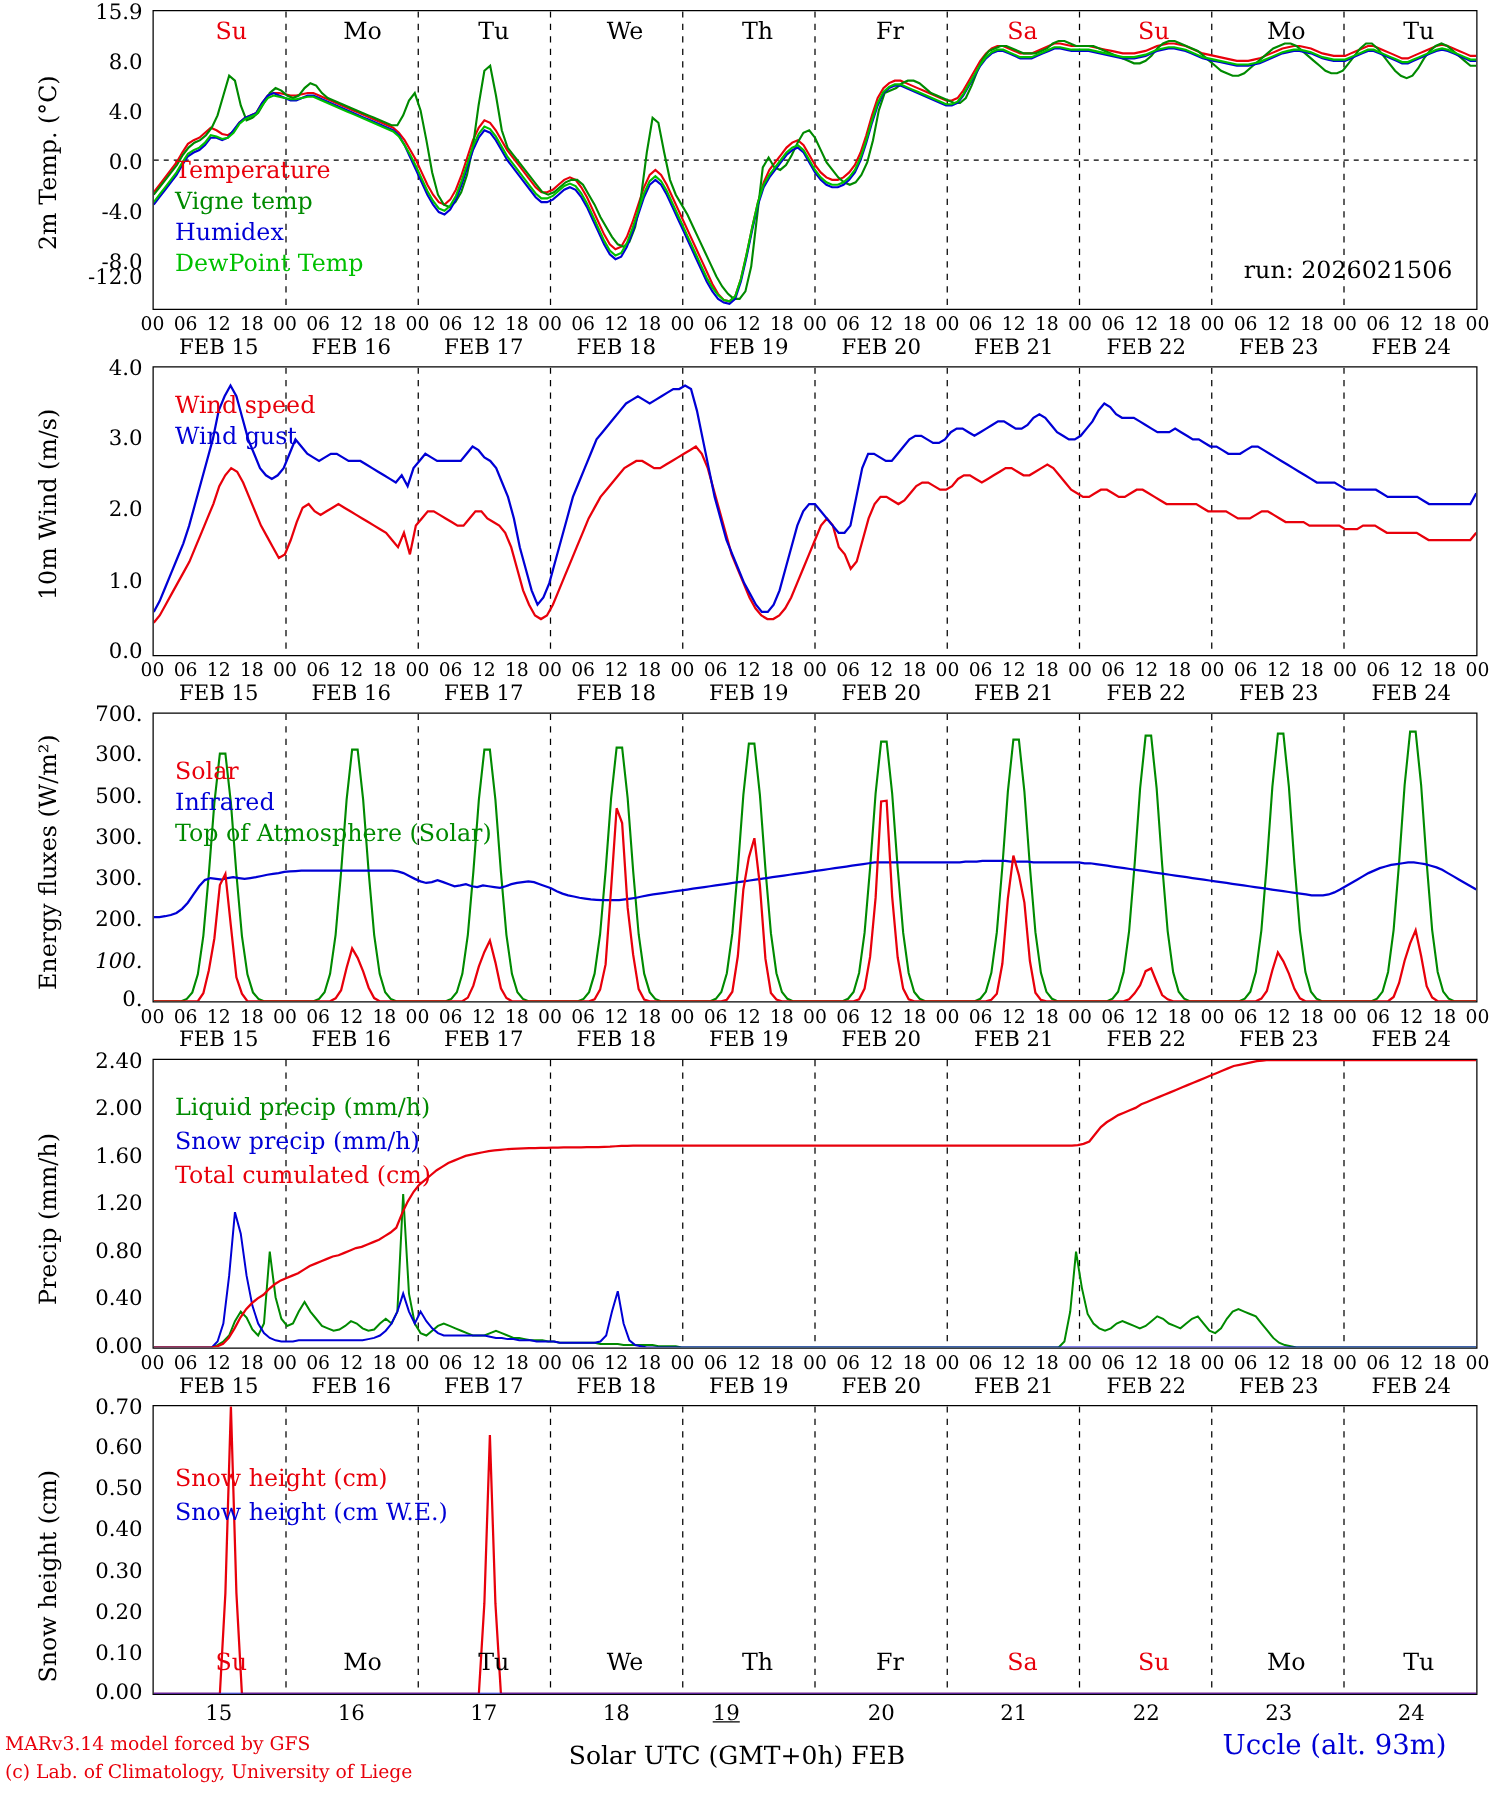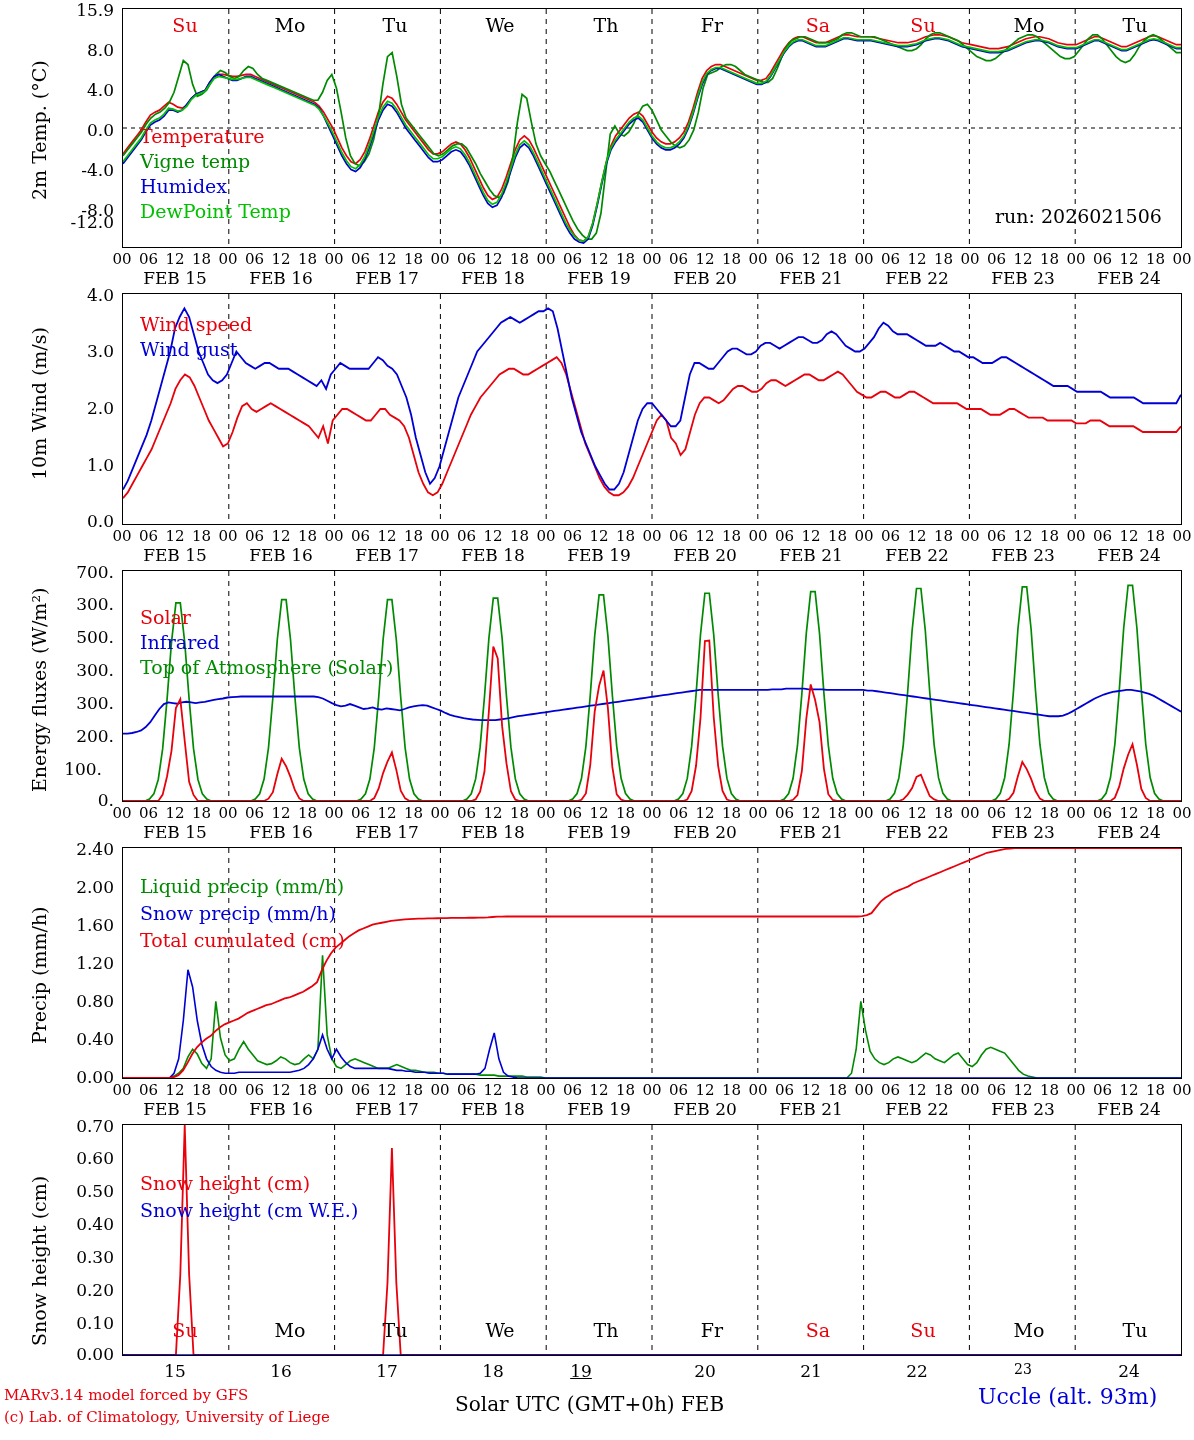--- a/index.html
+++ b/index.html
@@ -241,21 +241,21 @@
             <path d="M0.00 230.00 L4.41 230.00 L8.82 230.00 L13.23 230.00 L17.63 230.00 L22.04 230.00 L26.45 230.00 L30.86 230.00 L35.27 230.00 L39.67 223.61 L44.08 205.22 L48.49 179.78 L52.90 137.01 L57.31 128.14 L61.72 169.99 L66.13 210.89 L70.53 223.93 L74.94 230.00 L79.35 230.00 L83.76 230.00 L88.17 230.00 L92.57 230.00 L96.98 230.00 L101.39 230.00 L105.80 230.00 L110.21 230.00 L114.62 230.00 L119.03 230.00 L123.43 230.00 L127.84 230.00 L132.25 230.00 L136.66 230.00 L141.07 230.00 L145.48 227.68 L149.88 221.15 L154.29 203.17 L158.70 187.68 L163.11 195.25 L167.52 206.14 L171.93 219.18 L176.33 227.46 L180.74 230.00 L185.15 230.00 L189.56 230.00 L193.97 230.00 L198.38 230.00 L202.78 230.00 L207.19 230.00 L211.60 230.00 L216.01 230.00 L220.42 230.00 L224.82 230.00 L229.23 230.00 L233.64 230.00 L238.05 230.00 L242.46 230.00 L246.87 230.00 L251.27 227.09 L255.68 217.50 L260.09 202.12 L264.50 190.54 L268.91 181.47 L273.32 198.89 L277.73 219.64 L282.13 227.36 L286.54 230.00 L290.95 230.00 L295.36 230.00 L299.77 230.00 L304.17 230.00 L308.58 230.00 L312.99 230.00 L317.40 230.00 L321.81 230.00 L326.22 230.00 L330.63 230.00 L335.03 230.00 L339.44 230.00 L343.85 230.00 L348.26 230.00 L352.67 228.47 L357.08 220.73 L361.48 200.52 L365.89 139.95 L370.30 75.57 L374.71 87.45 L379.12 155.14 L383.52 192.71 L387.93 220.29 L392.34 228.69 L396.75 230.00 L401.16 230.00 L405.57 230.00 L409.98 230.00 L414.38 230.00 L418.79 230.00 L423.20 230.00 L427.61 230.00 L432.02 230.00 L436.42 230.00 L440.83 230.00 L445.24 230.00 L449.65 230.00 L454.06 230.00 L458.47 228.79 L462.88 222.39 L467.28 193.80 L471.69 140.59 L476.10 114.87 L480.51 99.55 L484.92 137.38 L489.33 195.92 L493.73 223.36 L498.14 228.66 L502.55 230.00 L506.96 230.00 L511.37 230.00 L515.77 230.00 L520.18 230.00 L524.59 230.00 L529.00 230.00 L533.41 230.00 L537.82 230.00 L542.22 230.00 L546.63 230.00 L551.04 230.00 L555.45 230.00 L559.86 230.00 L564.27 228.49 L568.67 219.84 L573.08 194.52 L577.49 147.12 L581.90 70.17 L586.31 69.59 L590.72 146.27 L595.13 194.82 L599.53 219.86 L603.94 228.48 L608.35 230.00 L612.76 230.00 L617.17 230.00 L621.58 230.00 L625.98 230.00 L630.39 230.00 L634.80 230.00 L639.21 230.00 L643.62 230.00 L648.03 230.00 L652.43 230.00 L656.84 230.00 L661.25 230.00 L665.66 230.00 L670.07 228.81 L674.47 224.04 L678.88 199.99 L683.29 147.85 L687.70 113.47 L692.11 129.06 L696.52 151.11 L700.92 197.82 L705.33 223.19 L709.74 228.94 L714.15 230.00 L718.56 230.00 L722.97 230.00 L727.38 230.00 L731.78 230.00 L736.19 230.00 L740.60 230.00 L745.01 230.00 L749.42 230.00 L753.83 230.00 L758.23 230.00 L762.64 230.00 L767.05 230.00 L771.46 230.00 L775.87 230.00 L780.28 228.35 L784.68 223.62 L789.09 217.11 L793.50 205.91 L797.91 203.71 L802.32 214.57 L806.72 225.04 L811.13 228.43 L815.54 230.00 L819.95 230.00 L824.36 230.00 L828.77 230.00 L833.17 230.00 L837.58 230.00 L841.99 230.00 L846.40 230.00 L850.81 230.00 L855.22 230.00 L859.63 230.00 L864.03 230.00 L868.44 230.00 L872.85 230.00 L877.26 230.00 L881.67 230.00 L886.08 227.87 L890.48 221.79 L894.89 205.19 L899.30 191.01 L903.71 198.09 L908.12 207.88 L912.53 220.01 L916.93 227.66 L921.34 230.00 L925.75 230.00 L930.16 230.00 L934.57 230.00 L938.97 230.00 L943.38 230.00 L947.79 230.00 L952.20 230.00 L956.61 230.00 L961.02 230.00 L965.42 230.00 L969.83 230.00 L974.24 230.00 L978.65 230.00 L983.06 230.00 L987.47 230.00 L991.88 226.60 L996.28 215.42 L1000.69 197.61 L1005.10 183.71 L1009.51 173.26 L1013.92 193.76 L1018.33 217.97 L1022.73 226.91 L1027.14 230.00 L1031.55 230.00 L1035.96 230.00 L1040.37 230.00 L1044.78 230.00 L1049.18 230.00 L1053.59 230.00 L1058.00 230.00 " stroke="#e8000b" fill="none" stroke-width="1.8"></path>
           </g>
       </svg>
     </div>
     <div class="ytick" style="left:40px;top:0px;width:74px;">700.</div>
     <div class="ytick" style="left:40px;top:32px;width:74px;">300.</div>
     <div class="ytick" style="left:40px;top:65px;width:74px;">500.</div>
     <div class="ytick" style="left:40px;top:98px;width:74px;">300.</div>
     <div class="ytick" style="left:40px;top:131px;width:74px;">300.</div>
     <div class="ytick" style="left:40px;top:164px;width:74px;">200.</div>
-    <div class="ytick" style="left:28px;top:197px;width:74px;">100.</div>
+    <div class="ytick" style="left:40px;top:197px;width:74px;font-style:italic;">100.</div>
     <div class="ytick" style="left:40px;top:228px;width:74px;">0.</div>
     <div class="legend red" style="left:140px;top:44px;">Solar</div>
     <div class="legend blue" style="left:140px;top:69px;">Infrared</div>
     <div class="legend green" style="left:140px;top:94px;">Top of Atmosphere (Solar)</div>
     <div class="axis-hours" style="position:absolute;left:0;top:242px;">
         <div class="xtick" style="left: 108px; top: 0px; width: 28px;">00</div>
         <div class="xtick" style="left: 134.5px; top: 0px; width: 28px;">06</div>
         <div class="xtick" style="left: 161px; top: 0px; width: 28px;">12</div>
         <div class="xtick" style="left: 187.5px; top: 0px; width: 28px;">18</div>
         <div class="xtick" style="left: 214px; top: 0px; width: 28px;">00</div>
@@ -444,21 +444,21 @@
 
     <div class="axis-daynums" style="position:absolute;left:0;top:245px;">
         <div class="datelab" style="left: 145px; top: 0px; width: 60px; font-size: 17px;">15</div>
         <div class="datelab" style="left: 251px; top: 0px; width: 60px; font-size: 17px;">16</div>
         <div class="datelab" style="left: 357px; top: 0px; width: 60px; font-size: 17px;">17</div>
         <div class="datelab" style="left: 463px; top: 0px; width: 60px; font-size: 17px;">18</div>
         <div class="datelab" style="left: 551px; top: 0px; width: 60px; font-size: 17px; text-decoration: underline;">19</div>
         <div class="datelab" style="left: 675px; top: 0px; width: 60px; font-size: 17px;">20</div>
         <div class="datelab" style="left: 781px; top: 0px; width: 60px; font-size: 17px;">21</div>
         <div class="datelab" style="left: 887px; top: 0px; width: 60px; font-size: 17px;">22</div>
-        <div class="datelab" style="left: 993px; top: 0px; width: 60px; font-size: 14px;">23</div>
+        <div class="datelab" style="left: 993px; top: 0px; width: 60px; font-size: 17px;">23</div>
         <div class="datelab" style="left: 1099px; top: 0px; width: 60px; font-size: 17px;">24</div>
       </div>
   </div>
 
   <div class="xaxistitle" style="left:455px;top:1392px;">Solar UTC (GMT+0h) FEB</div>
   <div class="footer red" style="left:4px;top:1386px;">MARv3.14 model forced by GFS</div>
   <div class="footer red" style="left:4px;top:1408px;">(c) Lab. of Climatology, University of Liege</div>
   <div class="footer2 blue" style="left:978px;top:1384px;">Uccle (alt. 93m)</div>
 
 </div>

